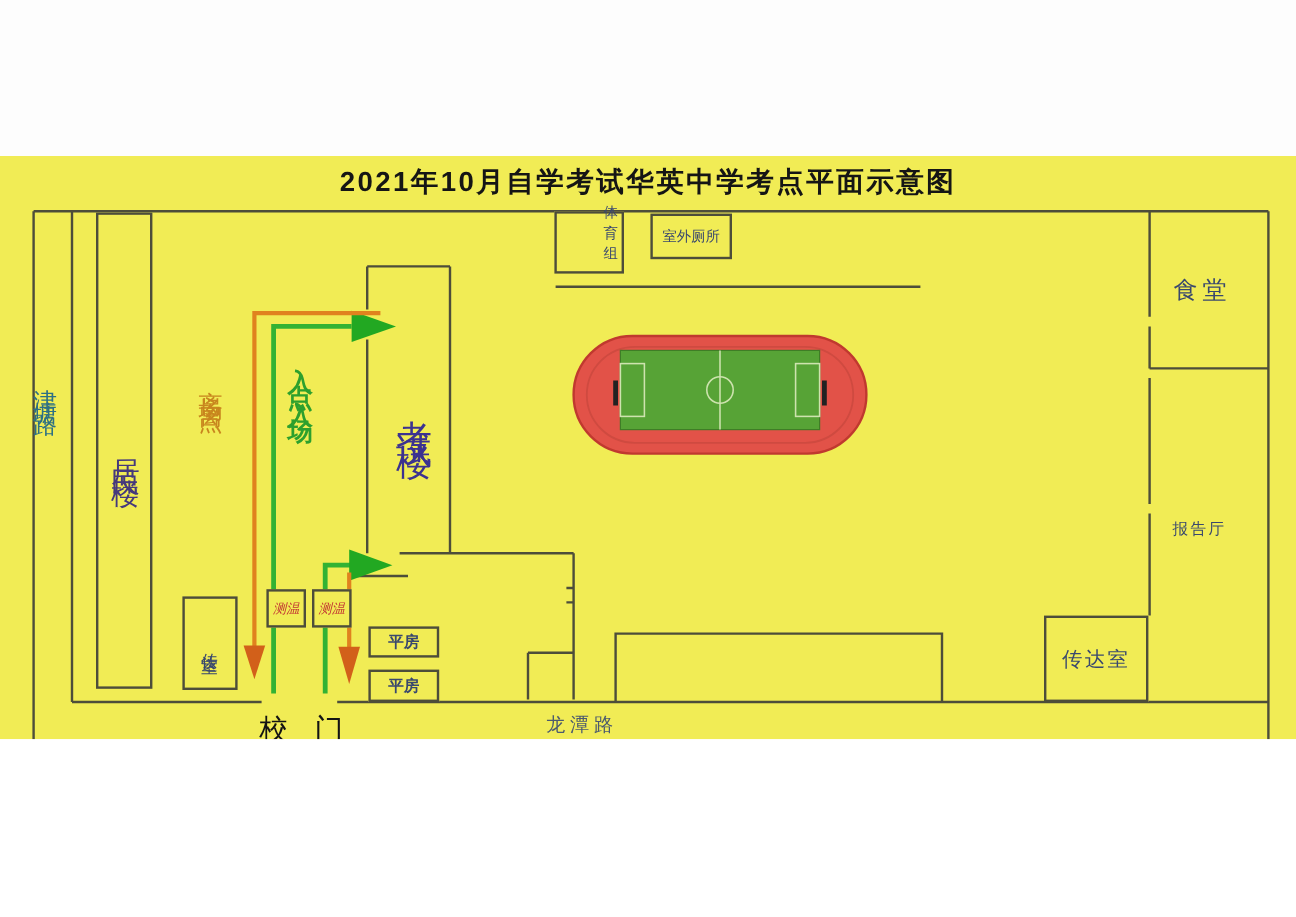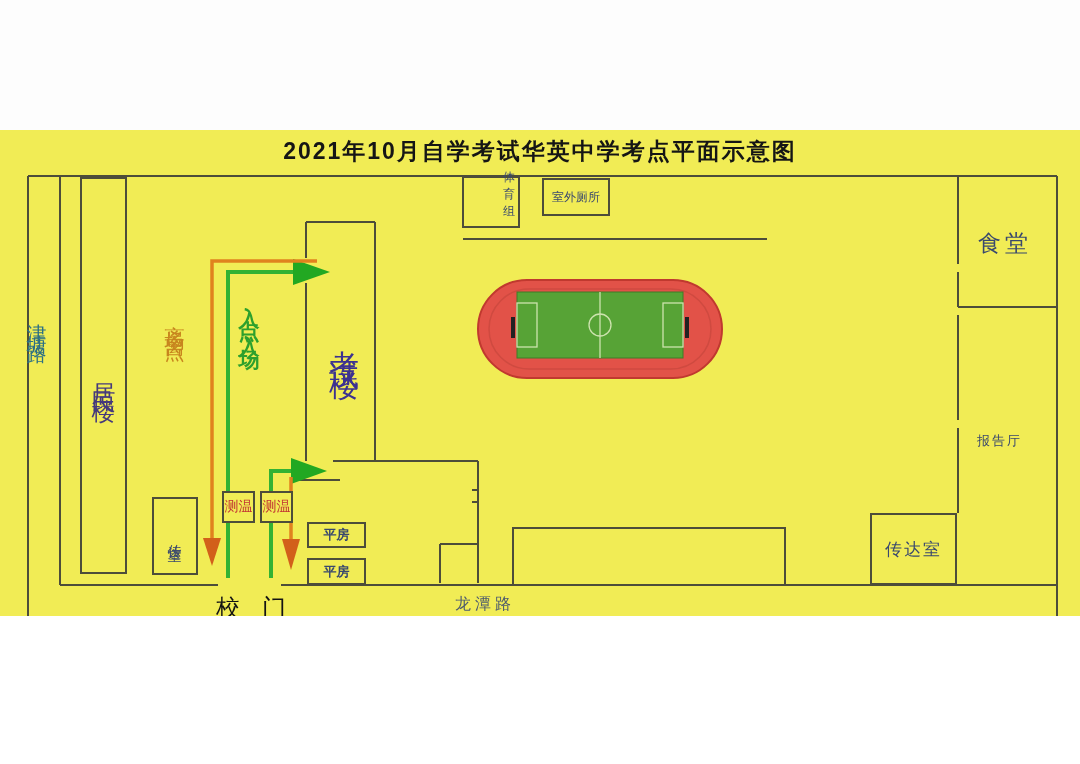--- a/index.html
+++ b/index.html
@@ -22,29 +22,29 @@
   .navy{color:#39486e;}
   .road-west{left:24px;top:308px;font-size:20px;font-weight:500;letter-spacing:10px;color:#2d7084;}
   .res-box{left:80px;top:177px;width:47px;height:397px;}
   .res-label{font-size:24px;letter-spacing:8px;color:#45397c;font-weight:500;}
   .exit-label{left:162px;top:310px;font-size:20px;letter-spacing:5px;color:#c8861e;font-weight:500;}
   .entry-label{left:235px;top:290px;font-size:21px;letter-spacing:14px;color:#2da02d;font-weight:bold;}
   .exam-label{left:323px;top:326px;font-size:30px;letter-spacing:10px;color:#3c3290;font-weight:500;}
   .sports-box{left:462px;top:176px;width:58px;height:52px;align-items:flex-end;padding-bottom:6px;padding-left:39px;}
   .toilet-box{left:542px;top:178px;width:68px;height:38px;}
   .small-label{font-size:12px;}
-  .canteen-label{left:978px;top:228px;font-size:23px;letter-spacing:4px;}
+  .canteen-label{left:978px;top:228px;font-size:20px;letter-spacing:4px;}
   .hall-label{left:977px;top:432px;font-size:13px;letter-spacing:2px;}
   .gh-right-box{left:870px;top:513px;width:87px;height:72px;}
   .gh-right-label{font-size:17px;letter-spacing:2px;}
   .gh-left-box{left:152px;top:497px;width:46px;height:78px;}
   .gh-left-label{font-size:14px;letter-spacing:2px;}
   .check-box-1{left:222px;top:491px;width:33px;height:32px;}
   .check-box-2{left:260px;top:491px;width:33px;height:32px;}
-  .check-label{font-size:14px;color:#c23333;}
+  .check-label{font-size:11px;color:#c23333;font-style:italic;}
   .bung-box-1{left:307px;top:522px;width:59px;height:26px;}
   .bung-box-2{left:307px;top:558px;width:59px;height:27px;}
   .bung-label{font-size:13px;font-weight:700;}
   .gate-label{left:216px;top:592px;font-size:24px;font-weight:normal;letter-spacing:22px;color:#131313;white-space:nowrap;}
   .road-south{left:455px;top:594px;font-size:16px;letter-spacing:4px;color:#4d5b6e;font-weight:500;white-space:nowrap;}
 </style>
 </head>
 <body>
 
 <div class="stage">

